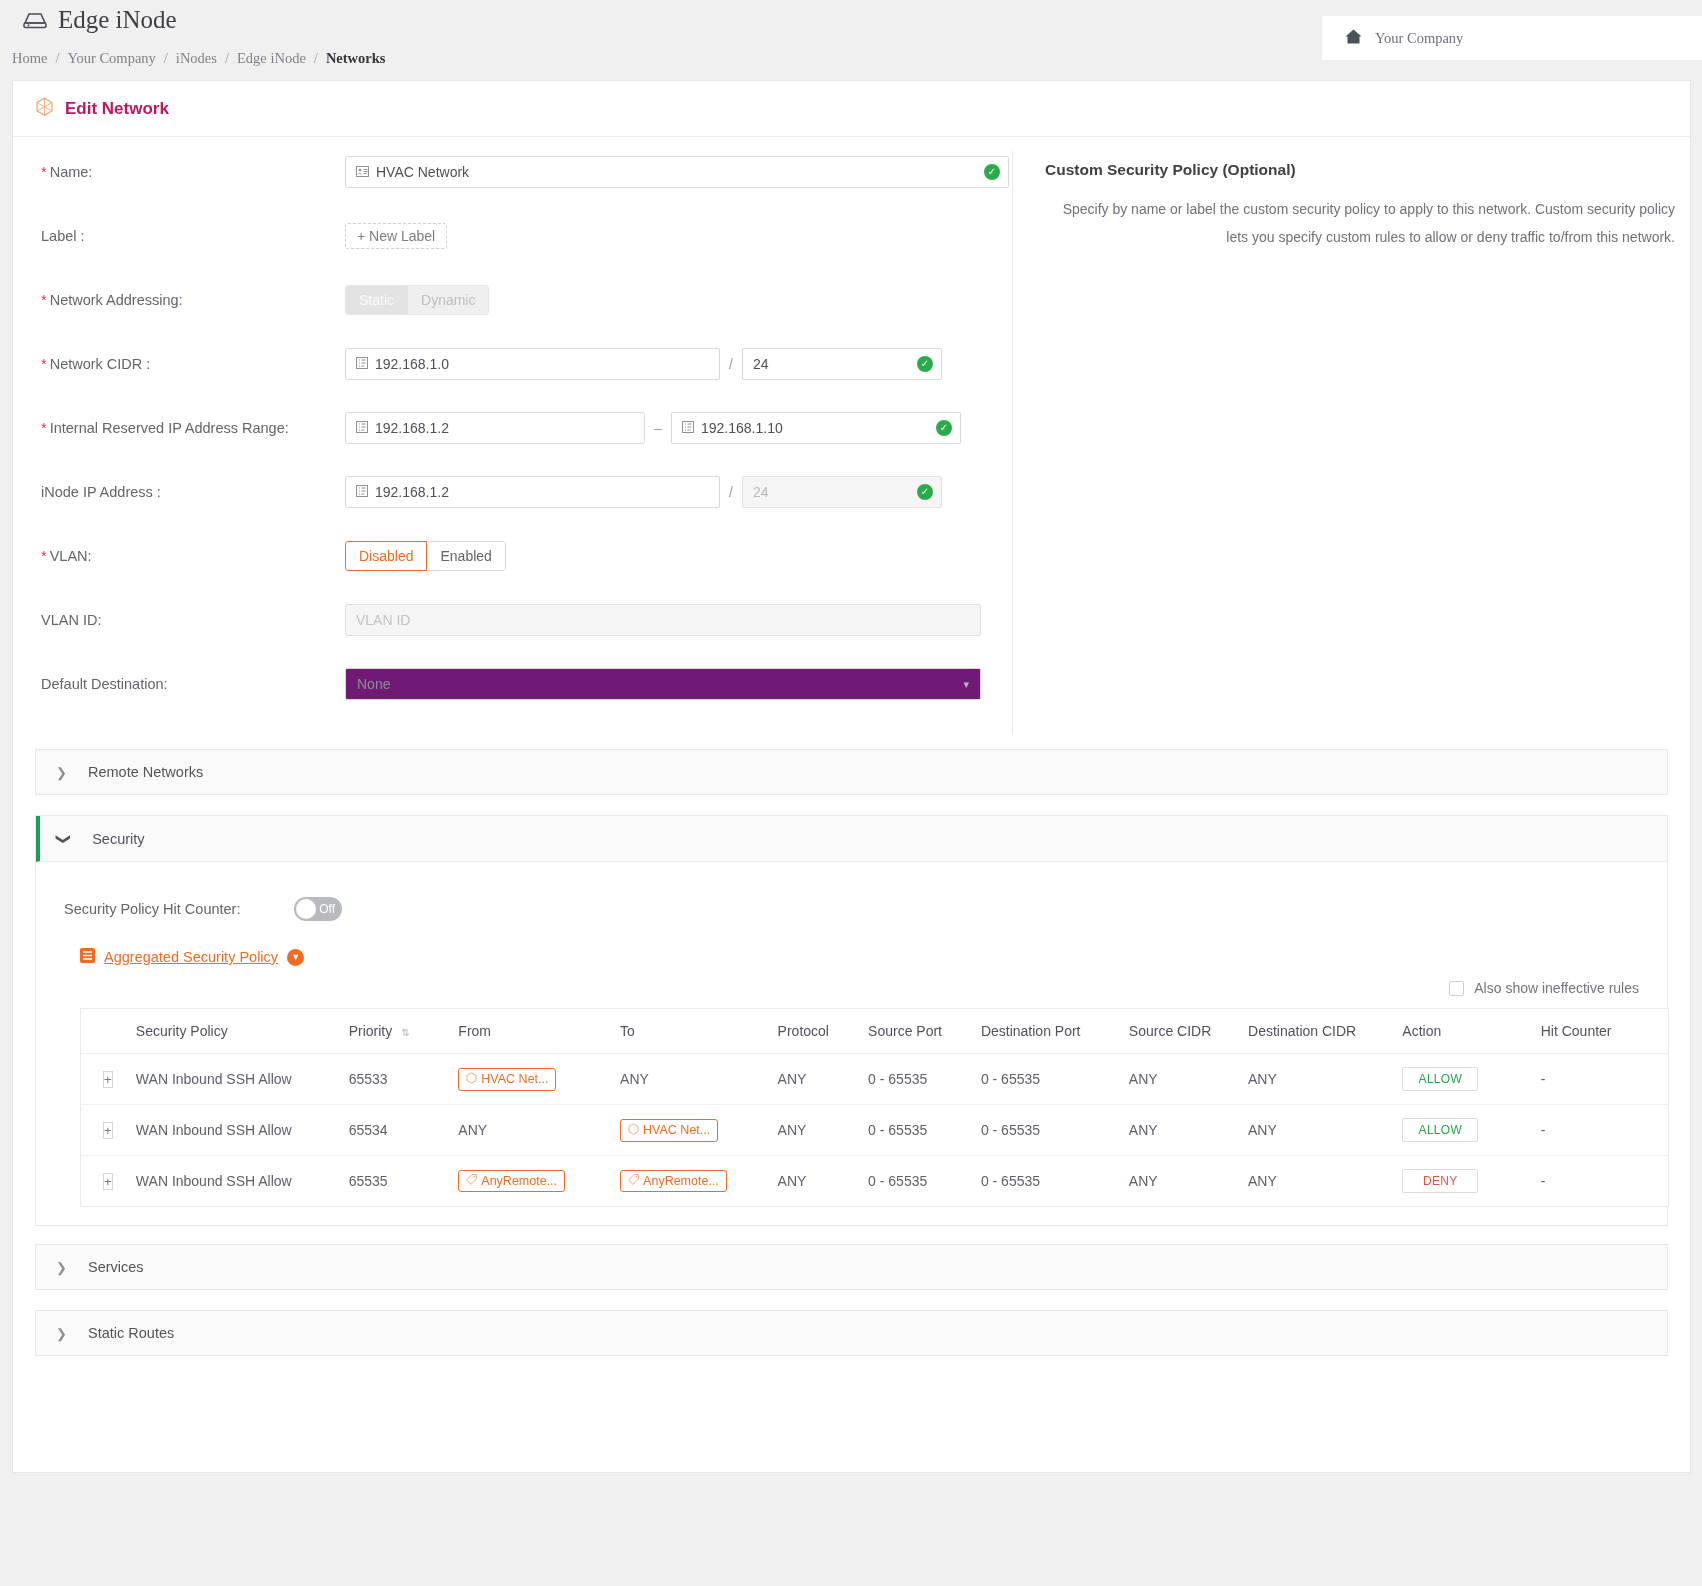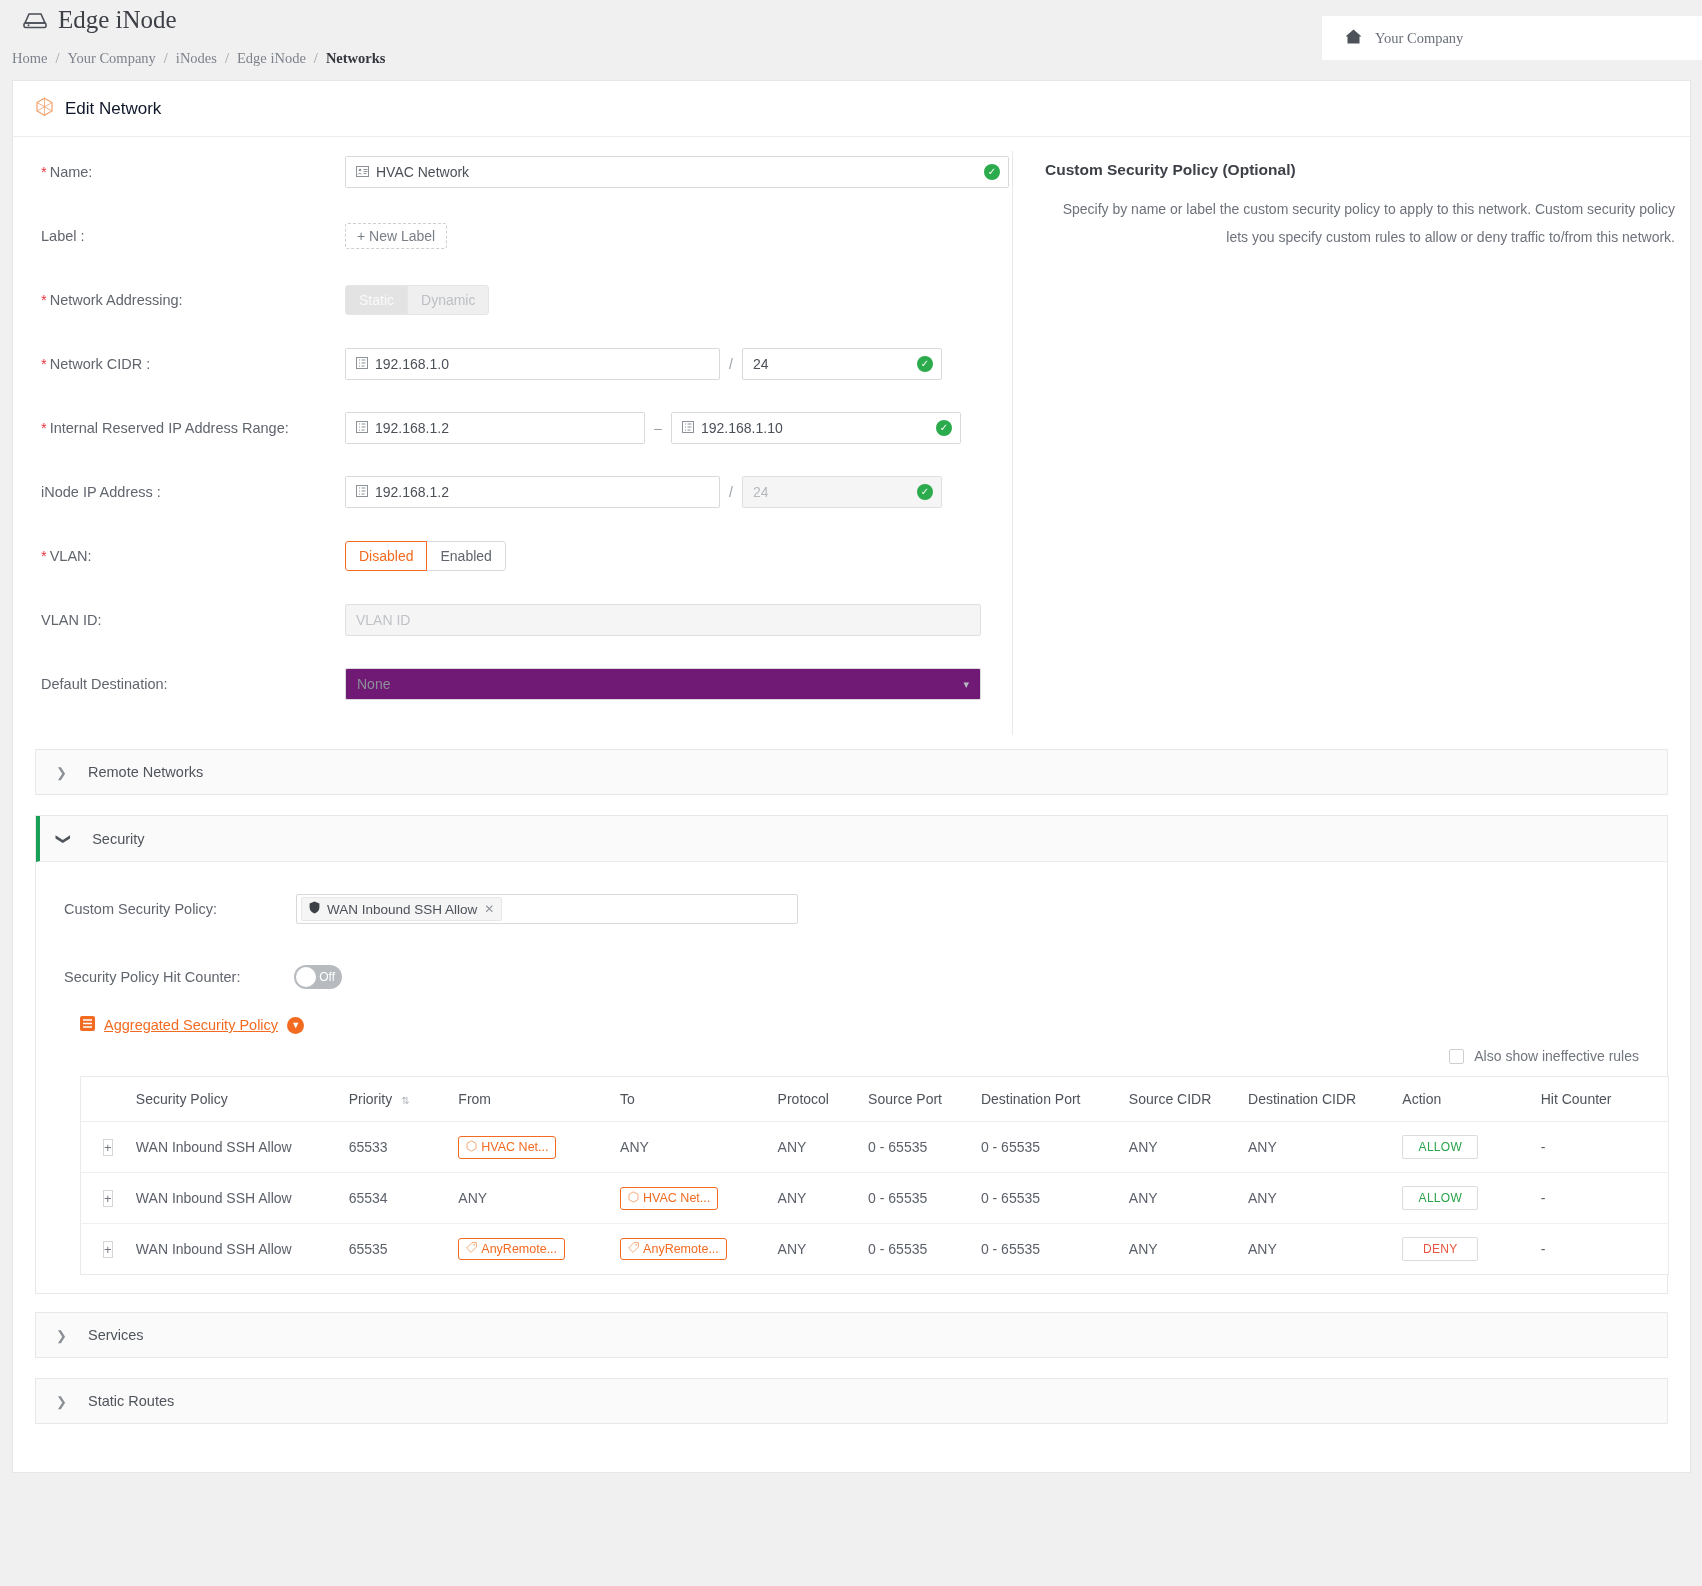--- a/index.html
+++ b/index.html
@@ -42,21 +42,21 @@
     position: absolute; left: 12px; top: 80px;
     width: 1679px; height: 1393px;
     background: #fff; border: 1px solid #e6e6e6;
     overflow: hidden;
   }
   .card-head {
     height: 56px; border-bottom: 1px solid #ededed;
     display: flex; align-items: center; gap: 11px;
     padding-left: 22px;
   }
-  .card-head .title { color: #0f172a; font-size: 17px; font-weight: normal; }
+  .card-head .title { color: #be185d; font-size: 17px; font-weight: bold; }
 
   
   .form-wrap { position: relative; padding: 14px 0 0 0; height: 612px; }
   .divider-v {
     position: absolute; left: 999px; top: 14px; width: 1px; height: 584px;
     background: #e8e8e8;
   }
   .row { display: flex; align-items: center; min-height: 42px; margin-bottom: 22px; }
   .lbl {
     width: 332px; text-align: left; padding-left: 28px;
@@ -412,36 +412,20 @@
   </div>
 
   <div class="sec-panel">
     <div class="sec-head">
       <span class="arw" style="display: inline-block; transform: rotate(90deg);">❯</span>
       <span>Security</span>
     </div>
     <div class="sec-body">
 
 
-      <div class="row" style="margin-bottom:26px;">
-        <div class="lbl" style="width:260px;padding-left:28px;">Custom Security Policy:</div>
-        <div class="fields">
-          <div class="chip-field">
-            <span class="chip">
-              <span>
-                <svg width="11" height="13" viewBox="0 0 11 13">
-                    <path d="M5.5 0.6 L10.4 2.4 V6.6 C10.4 9.5 8.3 11.6 5.5 12.4 C2.7 11.6 0.6 9.5 0.6 6.6 V2.4 Z" fill="#3d4147"></path>
-                  </svg>
-              </span>
-              <span>WAN Inbound SSH Allow</span>
-              <span class="x">✕</span>
-            </span>
-          </div>
-        </div>
-      </div>
 
       <div class="row" style="margin-bottom:6px;">
         <div class="lbl" style="width:258px;padding-left:28px;">Security Policy Hit Counter:</div>
         <div class="fields">
           <div class="toggle">
             <span class="knob"></span>
             <span class="t">Off</span>
           </div>
         </div>
       </div>

